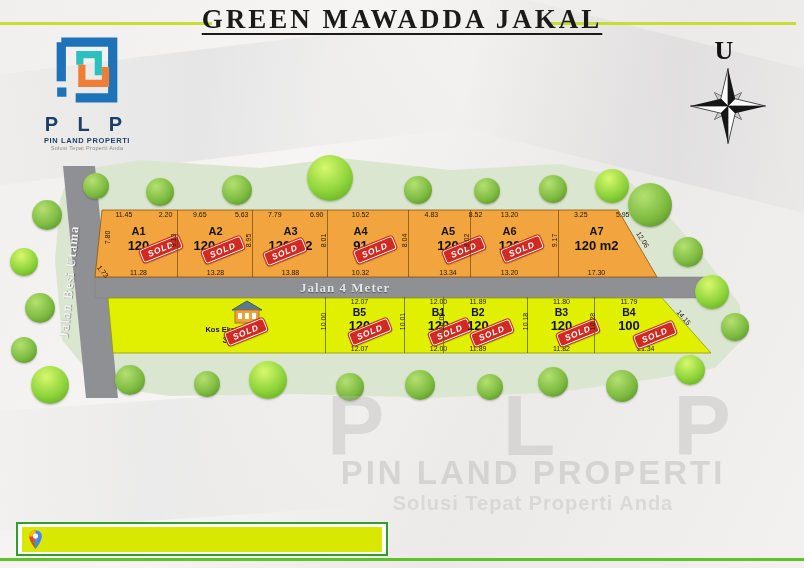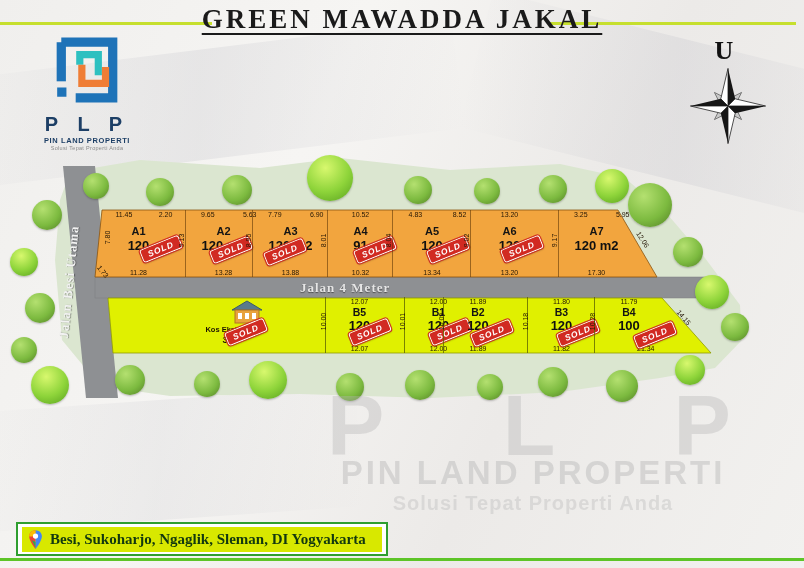--- a/index.html
+++ b/index.html
@@ -173,21 +173,21 @@
     <div class="plot plot-a" style="left:100px;width:77px">
       <span class="m" style="left:1px;top:24px;transform:rotate(-90deg)">7.80</span>
       <span class="m" style="left:-4px;bottom:2px;transform:rotate(52deg)">1.73</span>
       <span class="m tl">11.45</span>
       <span class="m tr">2.20</span>
       <div class="pid">A1</div>
       <div class="parea">120</div>
       <span class="m bc">11.28</span>
       <span class="sold" style="left:40px;top:32px">SOLD</span>
     </div>
-    <div class="plot plot-a sep" style="left:185px;width:75px">
+    <div class="plot plot-a sep" style="left:177px;width:75px">
       <span class="m side">9.13</span>
       <span class="m tl">9.65</span>
       <span class="m tr">5.63</span>
       <div class="pid">A2</div>
       <div class="parea">120 m2</div>
       <span class="m bc">13.28</span>
       <span class="sold" style="left:24px;top:33px">SOLD</span>
     </div>
     <div class="plot plot-a sep" style="left:252px;width:75px">
       <span class="m side">8.95</span>
@@ -199,21 +199,21 @@
       <span class="sold" style="left:11px;top:35px">SOLD</span>
     </div>
     <div class="plot plot-a sep" style="left:327px;width:65px">
       <span class="m side">8.01</span>
       <span class="m tc">10.52</span>
       <div class="pid">A4</div>
       <div class="parea">91</div>
       <span class="m bc">10.32</span>
       <span class="sold" style="left:26px;top:33px">SOLD</span>
     </div>
-    <div class="plot plot-a sep" style="left:392px;width:78px">
+    <div class="plot plot-a sep" style="left:408px;width:78px">
       <span class="m side">8.04</span>
       <span class="m tl">4.83</span>
       <span class="m tr">8.52</span>
       <div class="pid">A5</div>
       <div class="parea">120</div>
       <span class="m bc">13.34</span>
       <span class="sold" style="left:34px;top:33px">SOLD</span>
     </div>
     <div class="plot plot-a sep" style="left:470px;width:77px">
       <span class="m side">9.02</span>
@@ -301,16 +301,15 @@
   <i class="footer-line"></i>
   <div class="loc-box">
     <div class="loc-strip">
       <svg width="15" height="21" viewBox="0 0 24 32">
         <path d="M12 1 C6 1 1.8 5.6 1.8 11 C1.8 18 12 31 12 31 Z" fill="#ea4335"></path>
         <path d="M12 1 C18 1 22.2 5.6 22.2 11 C22.2 18 12 31 12 31 Z" fill="#4285f4"></path>
         <path d="M12 1 C6 1 1.8 5.6 1.8 11 L7 11 L12 6 Z" fill="#fbbc05"></path>
         <path d="M6 17 C8 21 12 26 12 31 L12 20 Z" fill="#34a853"></path>
         <circle cx="12" cy="10.5" r="4.2" fill="#fff"></circle>
       </svg>
-      <span class="loc-text">Besi, Sukoharjo, Ngaglik, Sleman, DI Yogyakarta</span>
     </div>
   </div>
 </div>
 
 </body></html>

